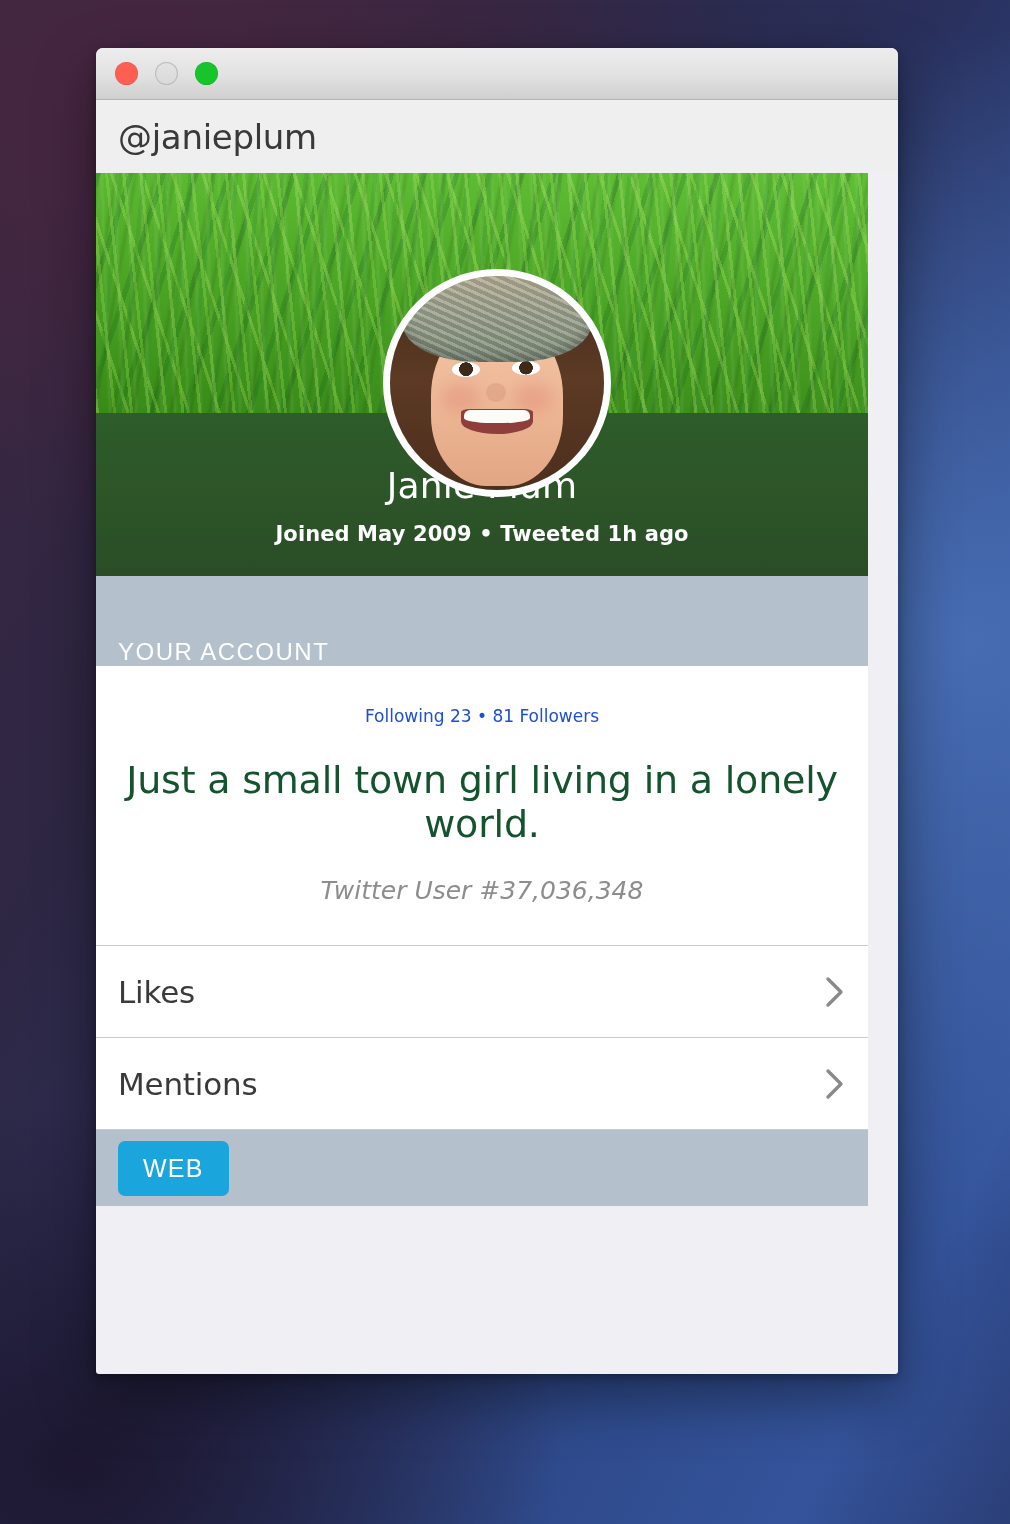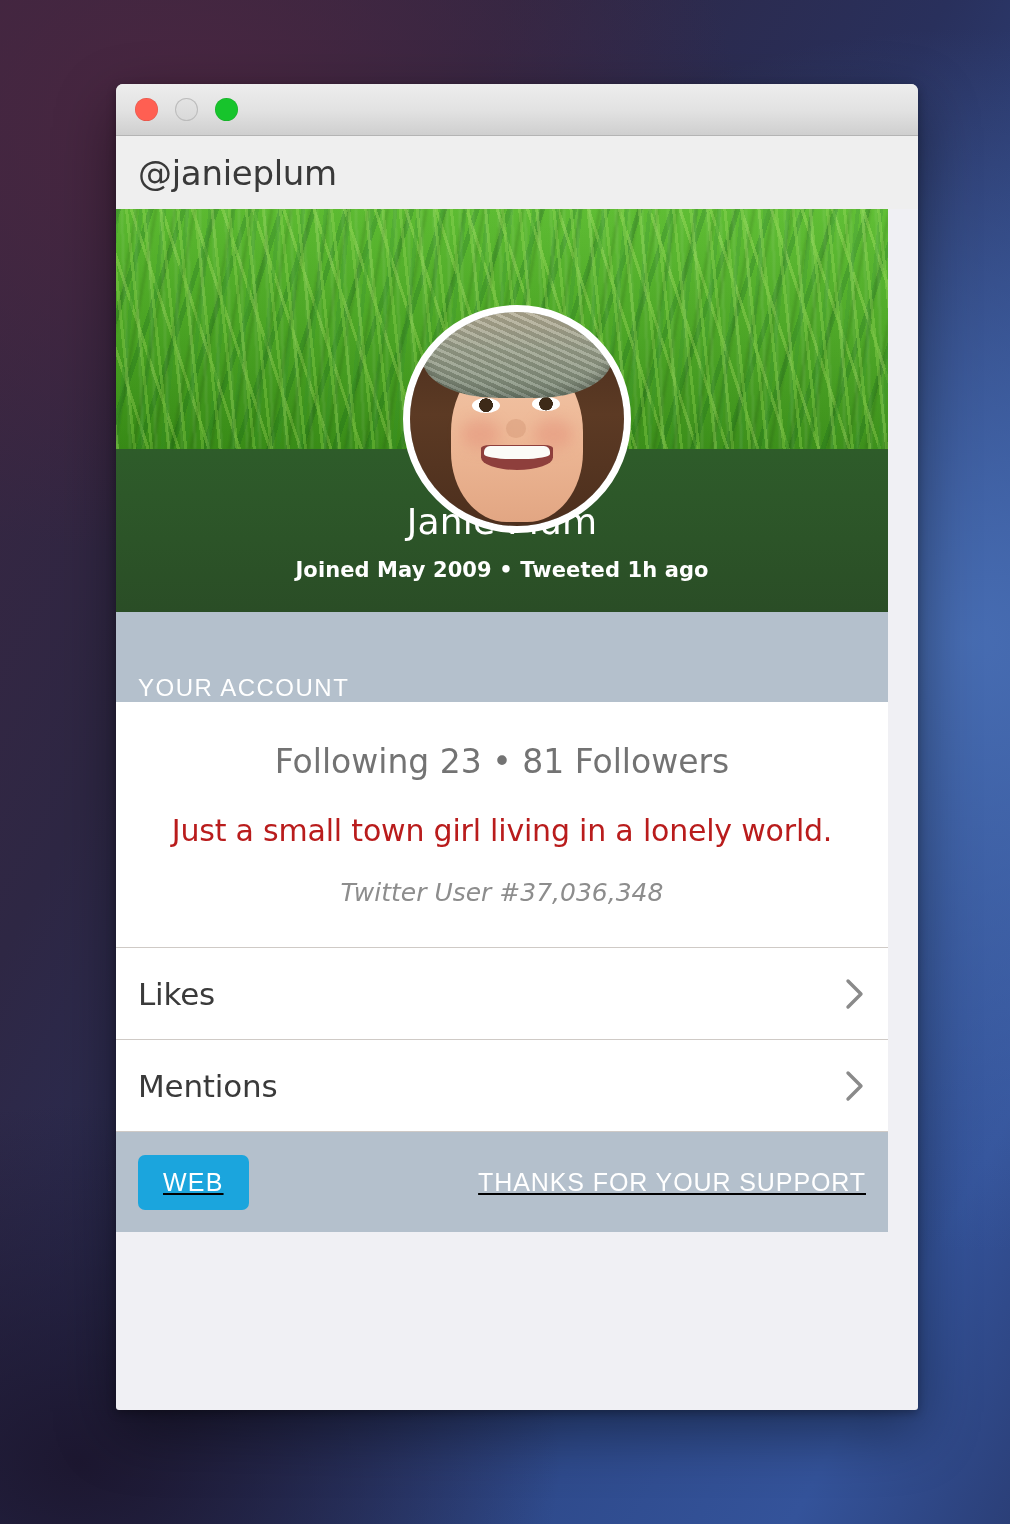--- a/index.html
+++ b/index.html
@@ -17,29 +17,28 @@
       radial-gradient(ellipse 900px 700px at 18% 8%,  rgba(74,38,64,0.95) 0%, rgba(74,38,64,0) 62%),
       radial-gradient(ellipse 1000px 900px at 96% 42%, rgba(72,110,180,0.95) 0%, rgba(72,110,180,0) 68%),
       radial-gradient(ellipse 800px 600px at 8% 96%,  rgba(28,22,46,0.95) 0%, rgba(28,22,46,0) 60%),
       linear-gradient(118deg, #3b2640 0%, #2e2744 28%, #29305c 52%, #2f4b8d 74%, #34539a 88%, #2b3f78 100%);
     position: relative;
   }
 
   
   .window {
     position: absolute;
-    left: 116px;
+    left: 96px;
     top: 48px;
     width: 802px;
     height: 1326px;
     border-radius: 7px 7px 3px 3px;
     background: #f0f0f4;
     box-shadow: 0 22px 60px rgba(0,0,0,0.42), 0 3px 10px rgba(0,0,0,0.3);
     overflow: hidden;
-    margin-top: 36px;
   }
 
   .titlebar {
     height: 52px;
     background: linear-gradient(to bottom, #ededed 0%, #e2e2e2 52%, #cfcfcf 100%);
     border-bottom: 1px solid #b4b4b4;
     display: flex;
     align-items: center;
     padding-left: 19px;
     gap: 17px;
@@ -171,26 +170,26 @@
   }
 
   
   .bio {
     background: #fff;
     text-align: center;
     padding: 40px 22px 40px;
     border-bottom: 1px solid #cfcac6;
   }
   .bio-stats {
-    font-size: 33px;
-    color: #737373;
+    font-size: 17px;
+    color: #1d4ed8;
   }
   .bio-desc {
-    font-size: 30px;
-    color: #b91c1c;
+    font-size: 38px;
+    color: #14532d;
     margin-top: 32px;
     letter-spacing: -0.2px;
   }
   .bio-links {
     margin-top: 32px;
     font-size: 26px;
   }
   .bio-links a { color: #2e9bd6; text-decoration: none; }
   .bio-links .dot {
     display: inline-block;
@@ -224,26 +223,25 @@
   }
   .row-count {
     font-size: 25px;
     color: #8d8d8d;
     margin-right: 26px;
   }
   .chev { width: 22px; height: 34px; flex: none; }
 
   
   .footer {
-    height: 100px;
+    height: 76px;
     background: #b4c0cc;
     display: flex;
     align-items: center;
     padding: 0 22px;
-    text-decoration: underline;
   }
   .web-btn {
     background: #1ba5dd;
     color: #fff;
     border: none;
     border-radius: 7px;
     font-size: 25px;
     letter-spacing: 1.2px;
     padding: 13px 25px;
     font-family: "Liberation Sans", sans-serif;
@@ -322,17 +320,16 @@
     <div class="row">
       <div class="row-label">Mentions</div>
       <div class="row-count"></div>
       <svg class="chev" viewBox="0 0 22 34">
         <polyline points="4,4 17,17 4,30" fill="none" stroke="#8a8a8a" stroke-width="3.4" stroke-linecap="round" stroke-linejoin="round"></polyline>
       </svg>
     </div>
 
     <div class="footer">
       <button class="web-btn">WEB</button>
-      <div class="thanks">THANKS FOR YOUR SUPPORT</div>
     </div>
 
   </div>
 </div>
 
 </body></html>

